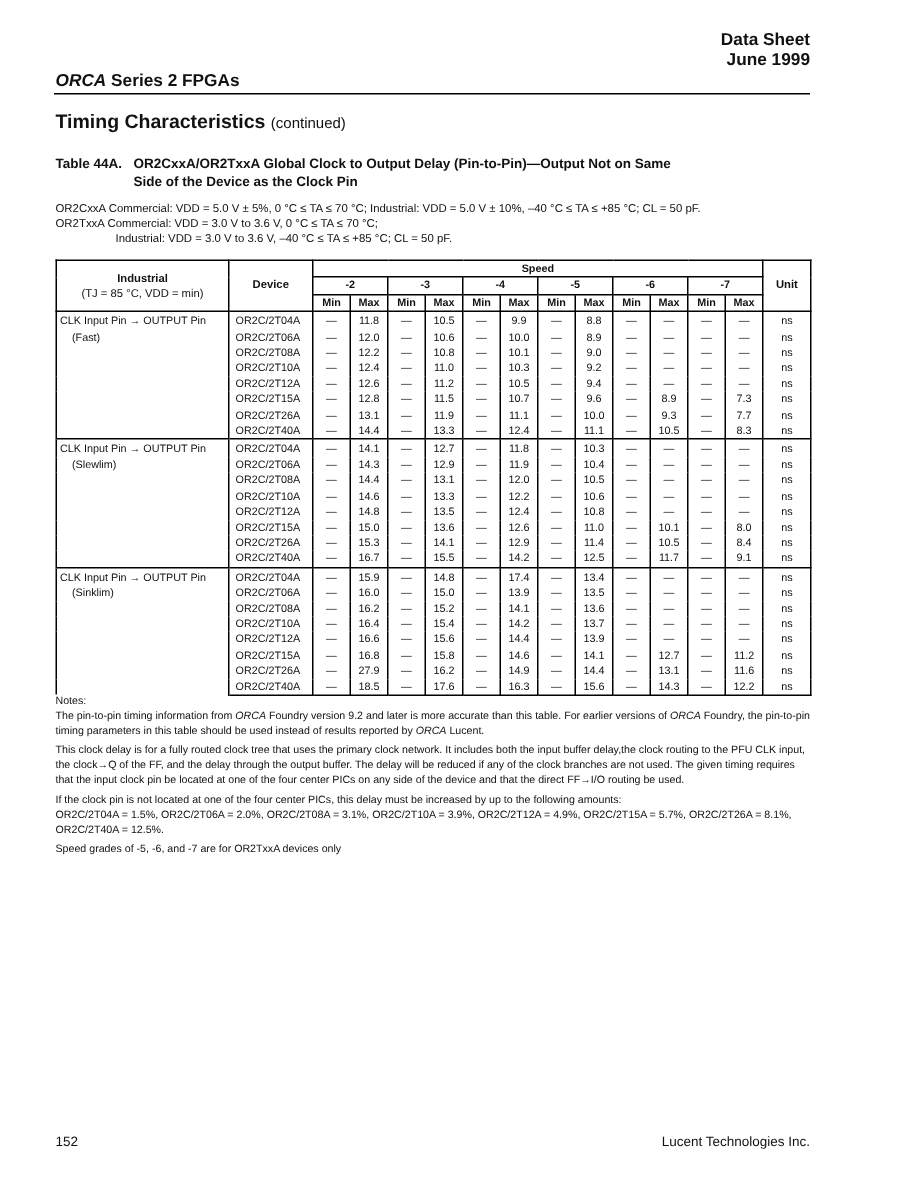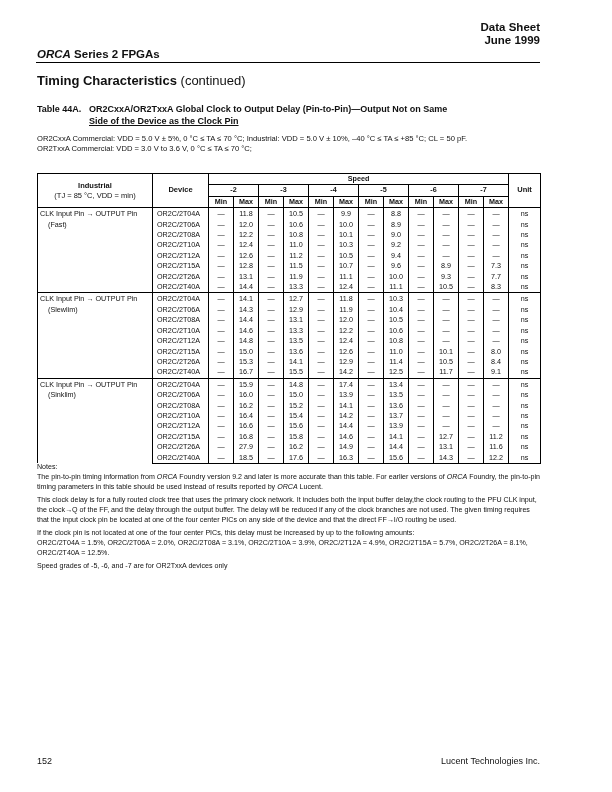--- a/index.html
+++ b/index.html
@@ -3,24 +3,24 @@
 <meta charset="utf-8">
 <style>
   html, body { margin:0; padding:0; background:#fff; }
   body { width:612px; height:792px; position:relative; font-family:"Liberation Sans", sans-serif; color:#111; overflow:hidden; }
   .abs { position:absolute; }
   .hdr-left { left:37px; top:48px; font-size:11.5px; font-weight:bold; }
   .hdr-left i { font-style:italic; }
   .hdr-right { right:72px; top:21px; font-size:11.5px; font-weight:bold; text-align:right; line-height:13px; }
   .hdr-rule { left:36px; top:62px; width:504px; height:1px; background:#000; }
   .section-title { left:37px; top:73px; font-size:13px; font-weight:bold; }
-  .section-title span { font-size:13px; font-weight:normal; }
+  .section-title span { font-size:10px; font-weight:normal; }
   .table-title { left:37px; top:104px; font-size:9px; font-weight:bold; line-height:11.5px; }
   .table-title .num { display:inline-block; width:52px; }
-  .table-title .line2 { padding-left:52px;text-decoration:underline; }
+  .table-title .line2 { padding-left:52px; }
   .cond { left:37px; top:134px; font-size:7.6px; line-height:10px; }
   .cond .indent { padding-left:40px; }
   table.t { position:absolute; left:37px; top:173px; width:503px; border-collapse:collapse; font-size:7.2px; table-layout:fixed; }
   table.t td, table.t th { padding:0; line-height:10.4px; height:10.4px; }
   table.t th { font-weight:bold; border:1px solid #000; text-align:center; }
   table.t td.num { text-align:center; border-left:1px solid #000; border-right:1px solid #000; }
   table.t td.desc { vertical-align:top; padding-left:2px; border-left:1px solid #000; border-right:1px solid #000; line-height:10.4px; }
   table.t td.dev { padding-left:4px; border-right:1px solid #000; }
   table.t td.unit { text-align:center; border-left:1px solid #000; border-right:1px solid #000; }
   table.t tr.grp-start td { border-top:1px solid #000; padding-top:1px; }
@@ -45,20 +45,21 @@
 <div class="abs section-title"><b>Timing Characteristics</b> <span>(continued)</span></div>
 
 <div class="abs table-title">
   <div><span class="num">Table 44A.</span><span>OR2CxxA/OR2TxxA Global Clock to Output Delay (Pin-to-Pin)—Output Not on Same</span></div>
   <div class="line2">Side of the Device as the Clock Pin</div>
 </div>
 
 <div class="abs cond">
   <div>OR2CxxA Commercial: VDD = 5.0 V ± 5%, 0 °C ≤ TA ≤ 70 °C; Industrial: VDD = 5.0 V ± 10%, –40 °C ≤ TA ≤ +85 °C; CL = 50 pF.</div>
   <div>OR2TxxA Commercial: VDD = 3.0 V to 3.6 V, 0 °C ≤ TA ≤ 70 °C;</div>
+  <div class="indent">Industrial: VDD = 3.0 V to 3.6 V, –40 °C ≤ TA ≤ +85 °C; CL = 50 pF.</div>
 </div>
 
 <table class="t" id="timing-table">
   <colgroup>
     <col style="width:115px">
       <col style="width:56px">
     <col style="width:25px">
       <col style="width:25px">
     <col style="width:25px">
       <col style="width:25px">

